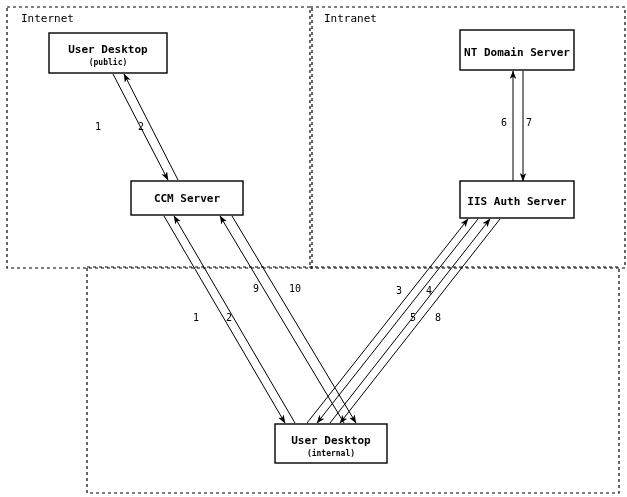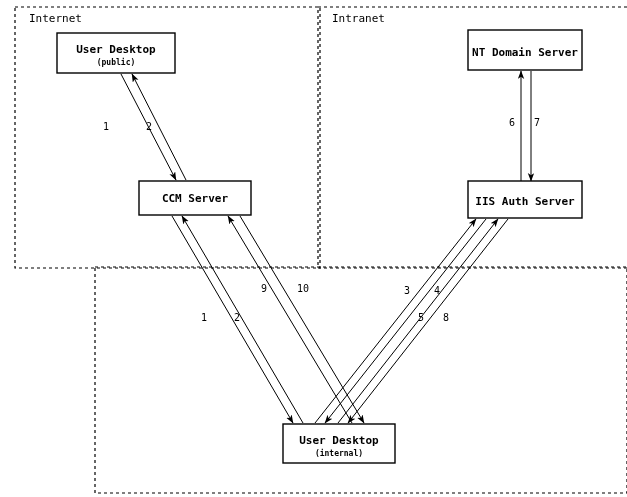--- a/index.html
+++ b/index.html
@@ -1,21 +1,21 @@
 <!DOCTYPE html>
 <html><head>
 <meta charset="utf-8">
 <style>
   html,body{margin:0;padding:0;background:#ffffff;}
   body{
     width:627px;height:497px;
     font-family:"DejaVu Sans Mono","Liberation Mono",monospace;
     overflow:hidden;
   }
-  #diagram-root{position:relative;width:509px;height:497px;background:#fff;margin-left:8px;}
+  #diagram-root{position:relative;width:509px;height:497px;background:#fff;}
   svg{display:block;}
   .zone-label{
     font-family:"DejaVu Sans Mono","Liberation Mono",monospace;
     font-size:11px; fill:#000; font-weight:400;
   }
   .node-title{
     font-family:"DejaVu Sans Mono","Liberation Mono",monospace;
     font-size:11px; fill:#000; font-weight:bold; text-anchor:middle;
   }
   .node-sub{

